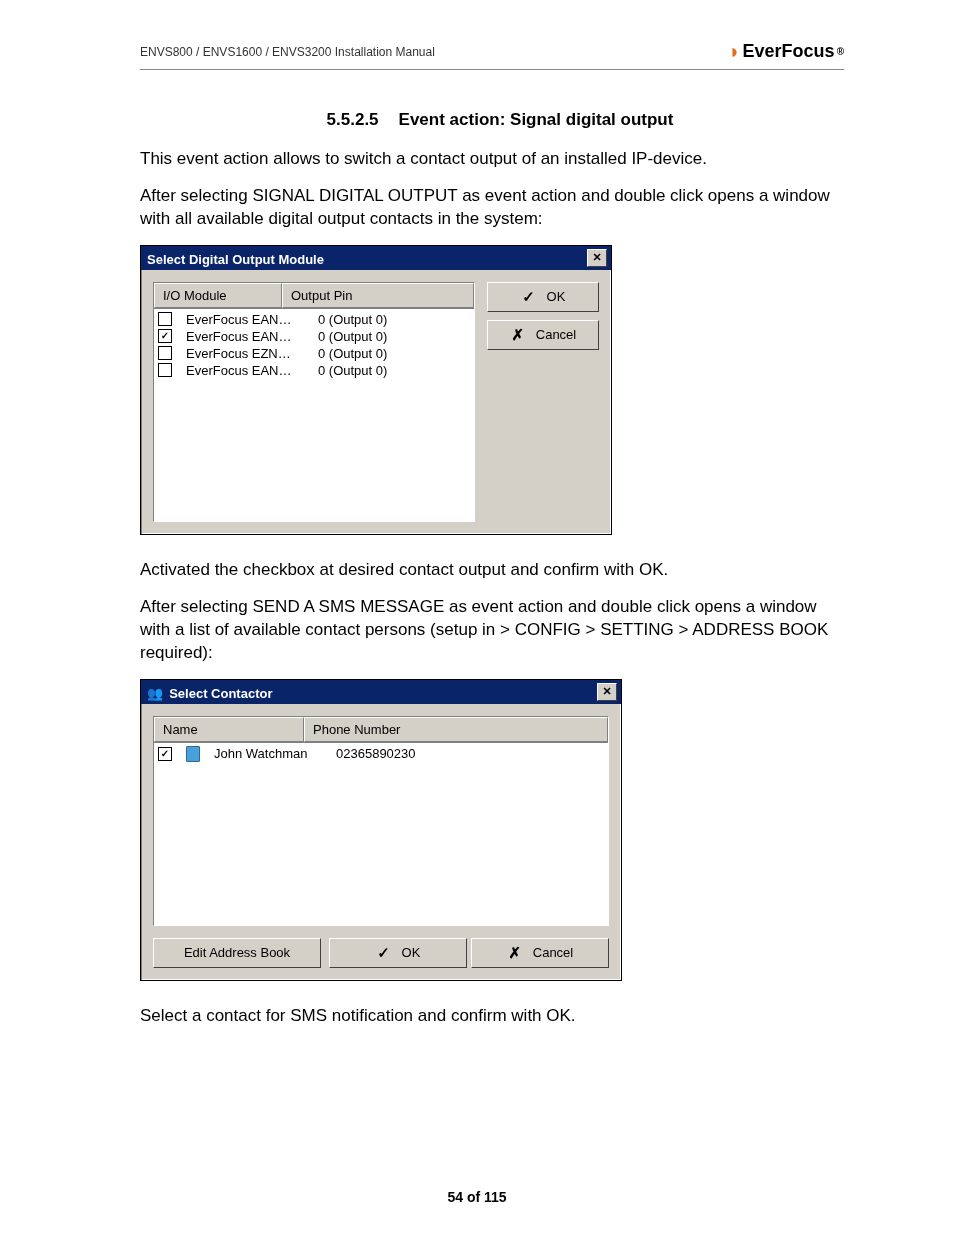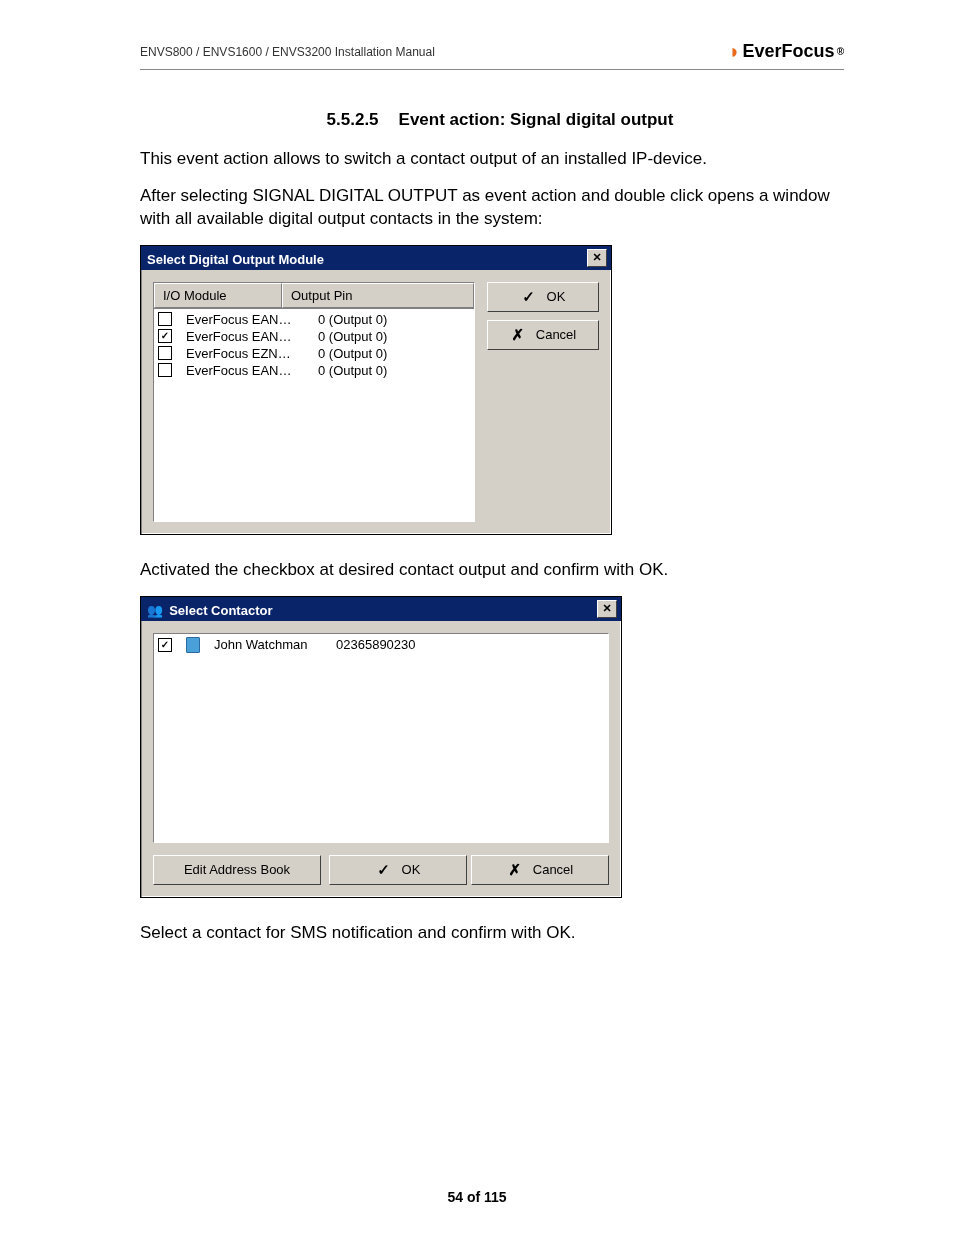--- a/index.html
+++ b/index.html
@@ -200,31 +200,36 @@
           <span class="ic">✗</span>
           <span>Cancel</span>
         </div>
       </div>
     </div>
   </div>
 
   <p class="body-text">Activated the checkbox at desired contact output and confirm with OK.</p>
 
 
+  <p class="body-text">After selecting SEND A SMS MESSAGE  as event action and double click opens a window with a list of available contact persons (setup in &gt; CONFIG &gt; SETTING &gt; ADDRESS BOOK required):</p>
 
   <div class="dialog" style="width:480px">
     <div class="titlebar">
       <span style="display:flex;align-items:center;gap:6px">
         <span style="color:#ffcc66">👥</span>
         <span>Select Contactor</span>
       </span>
       <span class="closebtn">✕</span>
     </div>
     <div class="dialog2-body">
       <div class="listbox tall">
+        <div class="list-header">
+          <div class="col" style="width:150px">Name</div>
+          <div class="col" style="flex:1">Phone Number</div>
+        </div>
         <div class="list-rows" id="d2rows">
             <div class="list-row">
               <span class="c0">
                 <span class="ck checked"></span>
               </span>
               <span class="contact-icon"></span>
               <span style="width:108px">John Watchman</span>
               <span>02365890230</span>
             </div>
           </div>

